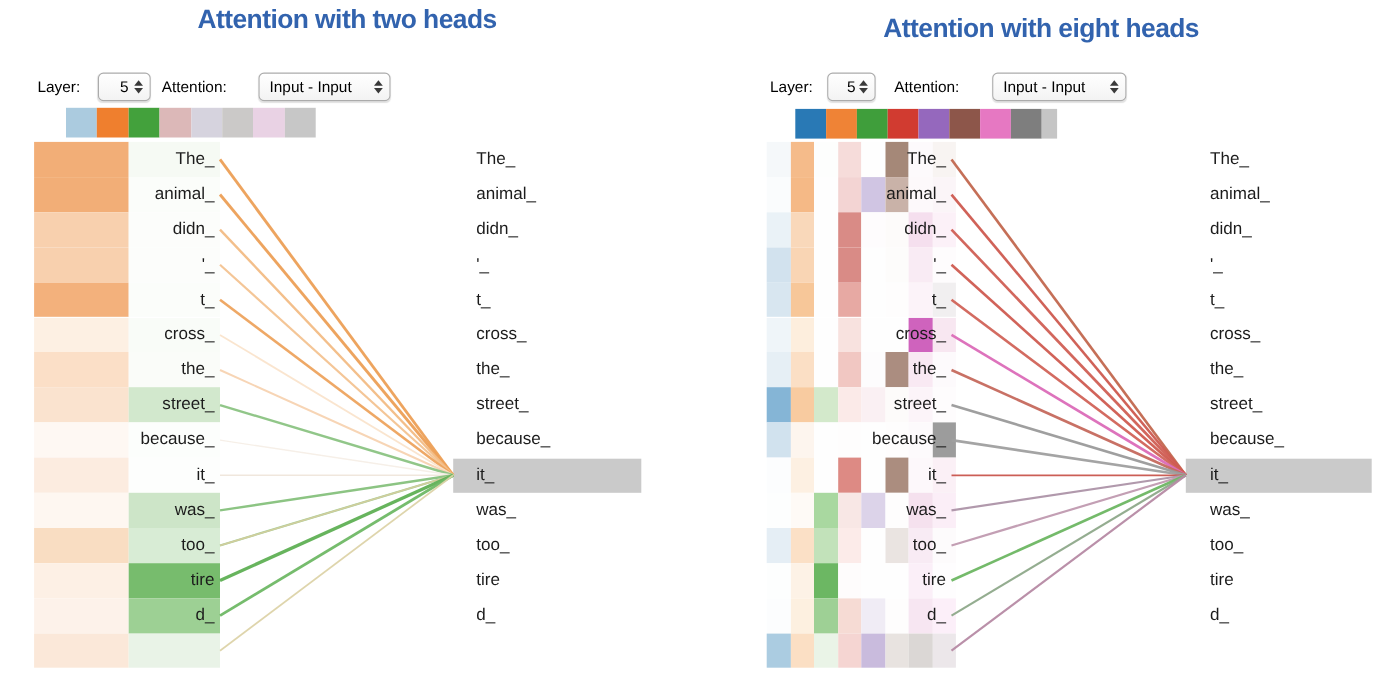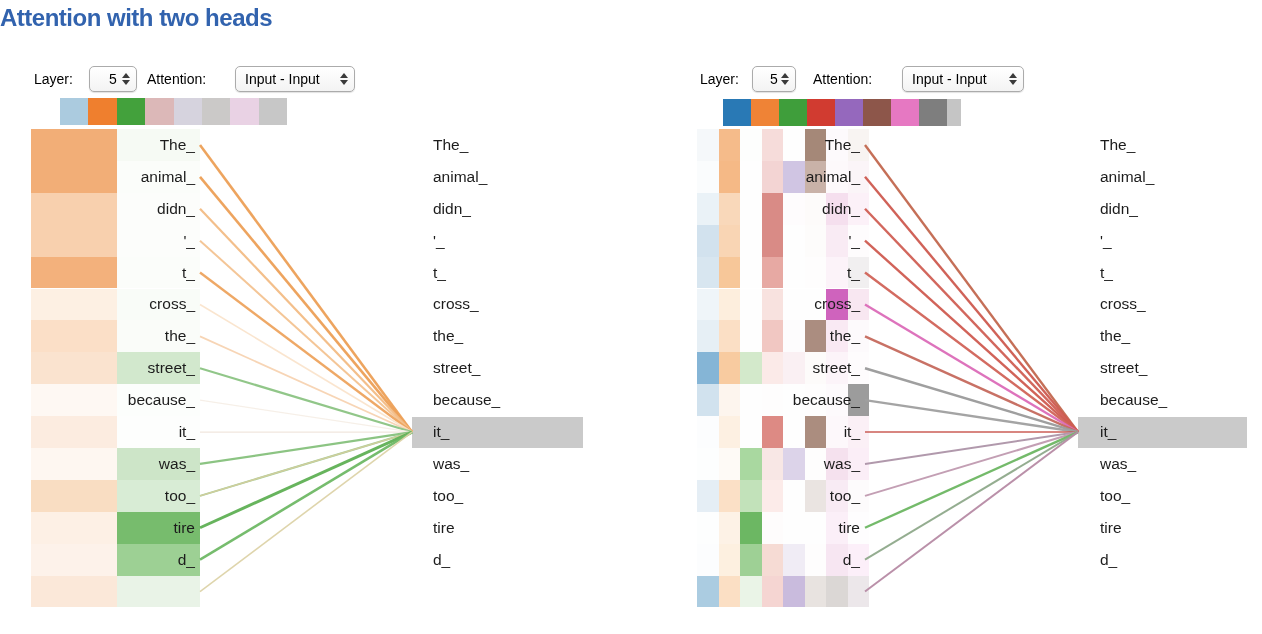--- a/index.html
+++ b/index.html
@@ -1,19 +1,19 @@
 <!DOCTYPE html>
 <html><head>
 <meta charset="utf-8">
 <style>
   html,body{margin:0;padding:0;background:#ffffff;}
   #screen{position:relative;width:1262px;height:634px;overflow:hidden;background:#ffffff;
           font-family:"Liberation Sans", sans-serif;}
   .panel{position:absolute;top:0;width:631px;height:634px;}
-  .title{position:absolute;left:0;width:100%;font-weight:bold;
+  .title{position:absolute;left:0;width:100%;text-align:center;font-weight:bold;
          font-size:24px;letter-spacing:-0.5px;}
   .ctl-label{position:absolute;font-size:14px;color:#000;white-space:nowrap;}
   .select{position:absolute;height:26px;border:1px solid #ababab;border-radius:5px;
           background:linear-gradient(#ffffff,#f3f3f3);box-shadow:0 1px 1px rgba(0,0,0,0.12);
           display:flex;align-items:center;justify-content:center;font-size:14px;color:#000;
           box-sizing:border-box;}
   .select.wide{justify-content:flex-start;padding-left:9px;}
   .arrows{position:absolute;right:6px;top:50%;transform:translateY(-50%);
           display:flex;flex-direction:column;gap:2px;}
   .arrows i{display:block;width:0;height:0;border-left:4px solid transparent;
@@ -140,20 +140,21 @@
         <div class="rtoken" style="left: 433px; top: 421.05px;">it_</div>
         <div class="rtoken" style="left: 433px; top: 452.95px;">was_</div>
         <div class="rtoken" style="left: 433px; top: 484.85px;">too_</div>
         <div class="rtoken" style="left: 433px; top: 516.75px;">tire</div>
         <div class="rtoken" style="left: 433px; top: 548.65px;">d_</div>
       </div>
   <div class="hl" style="left: 412px; top: 416.55px; width: 171px; height: 31px; background: rgb(202, 202, 202);"></div>
     </div>
 
   <div class="panel" style="left: 631px;">
+    <div class="title" style="top: 13px; color: rgb(50, 99, 174);">Attention with eight heads</div>
     <span class="ctl-label lbl-layer" style="left: 69px; top: 66px; line-height: 27px;">Layer:</span>
     <div class="select sel-layer" style="left: 121px; top: 66px; width: 44px;">
       <span>5</span>
       <span class="arrows">
           <i class="tu"></i>
           <i class="td"></i>
         </span>
     </div>
     <span class="ctl-label lbl-attn" style="left: 182px; top: 66px; line-height: 27px;">Attention:</span>
     <div class="select wide sel-attn" style="left: 271px; top: 66px; width: 122px;">

